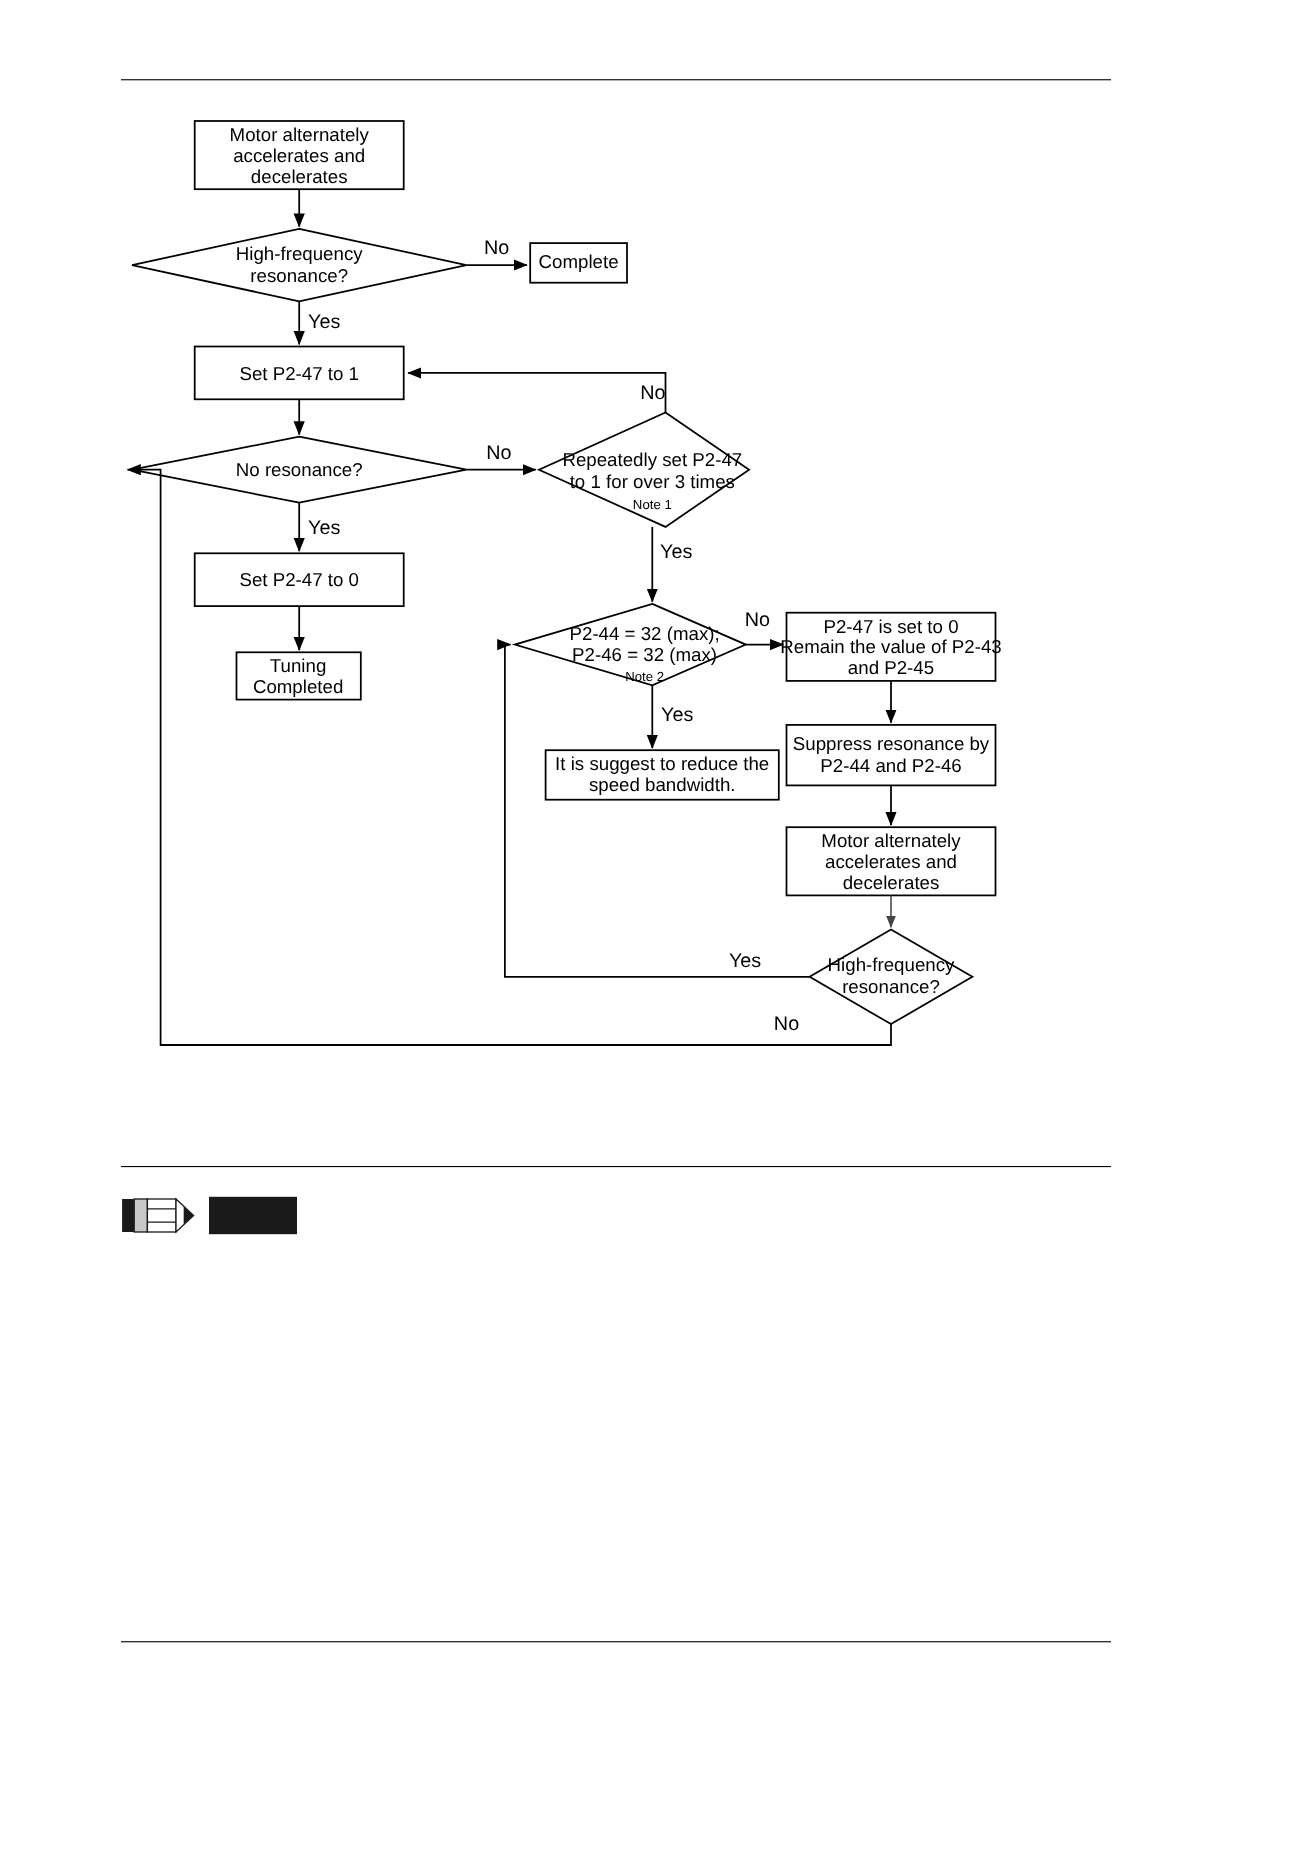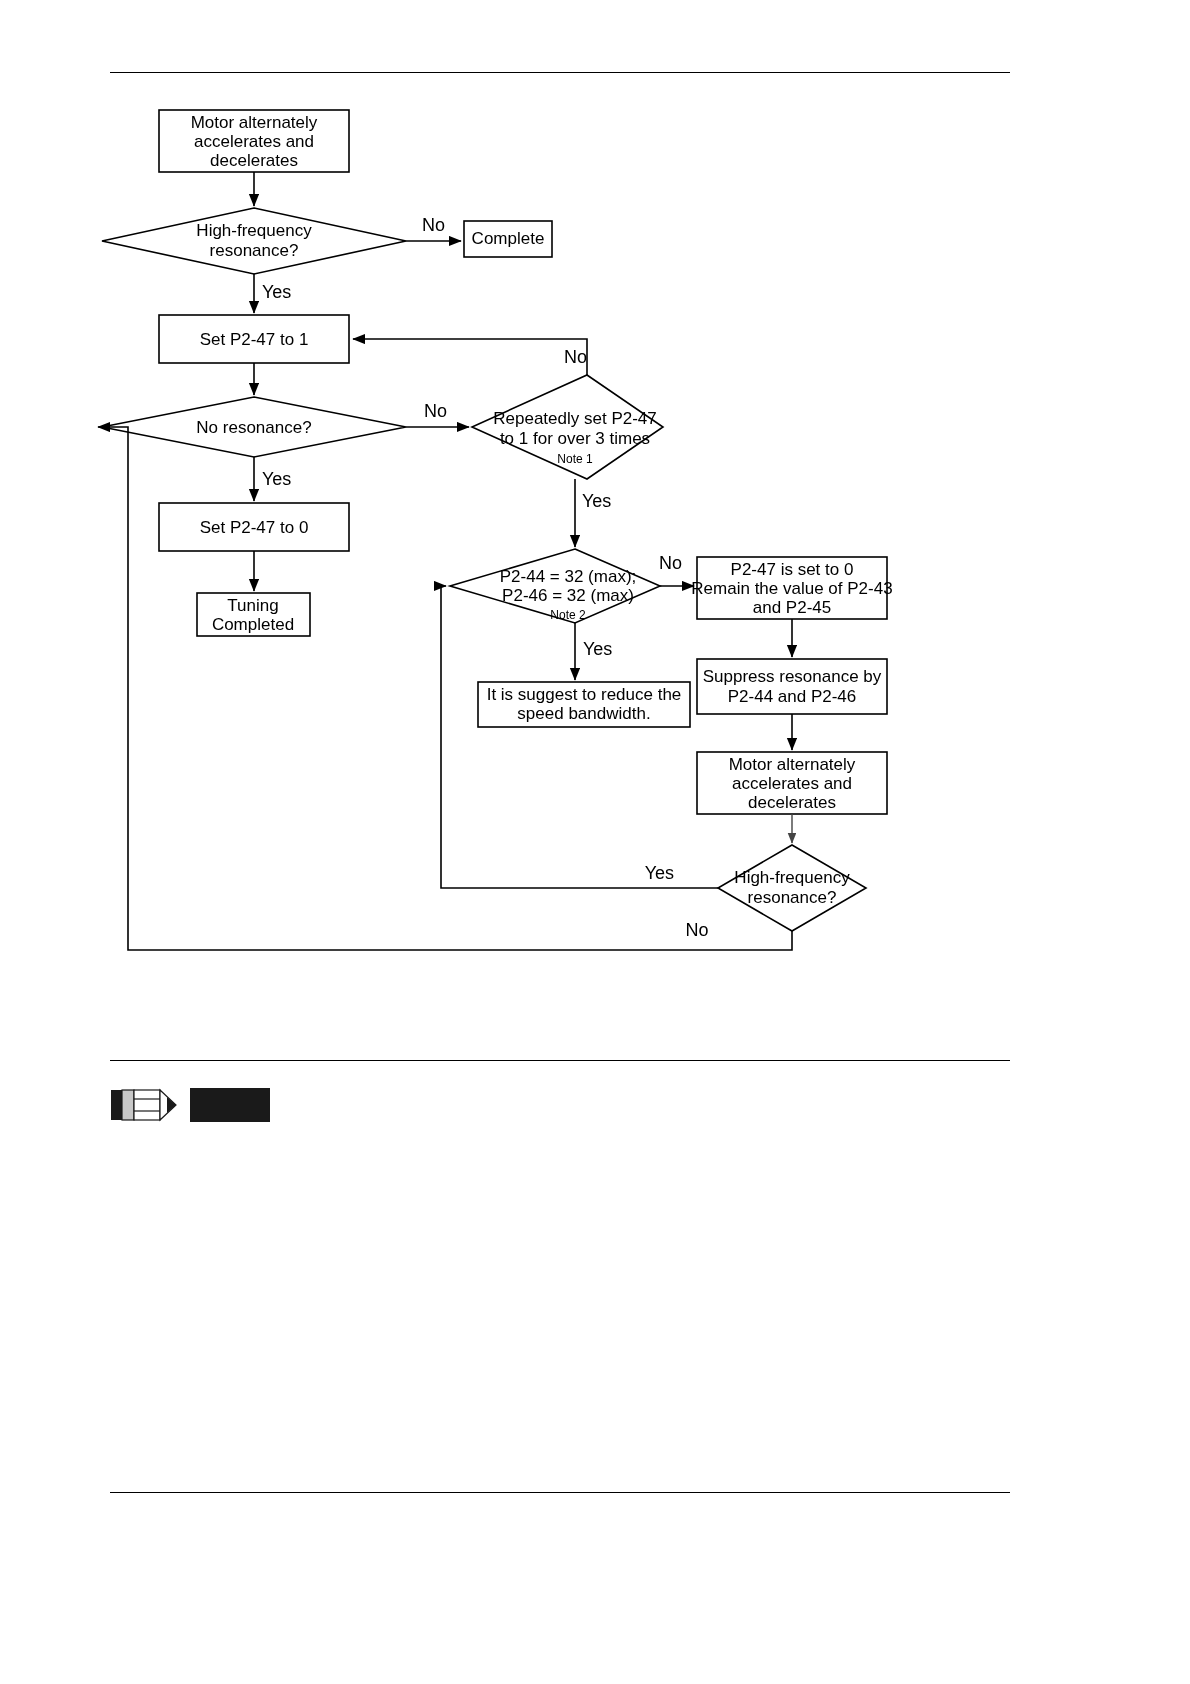--- a/index.html
+++ b/index.html
@@ -31,20 +31,21 @@
   #rule-top { top: 72px; }
   #rule-mid { top: 1060px; }
   #rule-bottom { top: 1492px; }
 
   .flow-wrap {
     position: absolute;
     left: 0px;
     top: 95px;
     width: 1000px;
     height: 870px;
+    padding-left: 18px;
   }
   svg.flow { display: block; }
 
   svg.flow text {
     font-family: "Liberation Sans", sans-serif;
     fill: #000;
   }
   .t-node { font-size: 17px; }
   .t-edge { font-size: 18px; }
   .t-note { font-size: 12px; }

